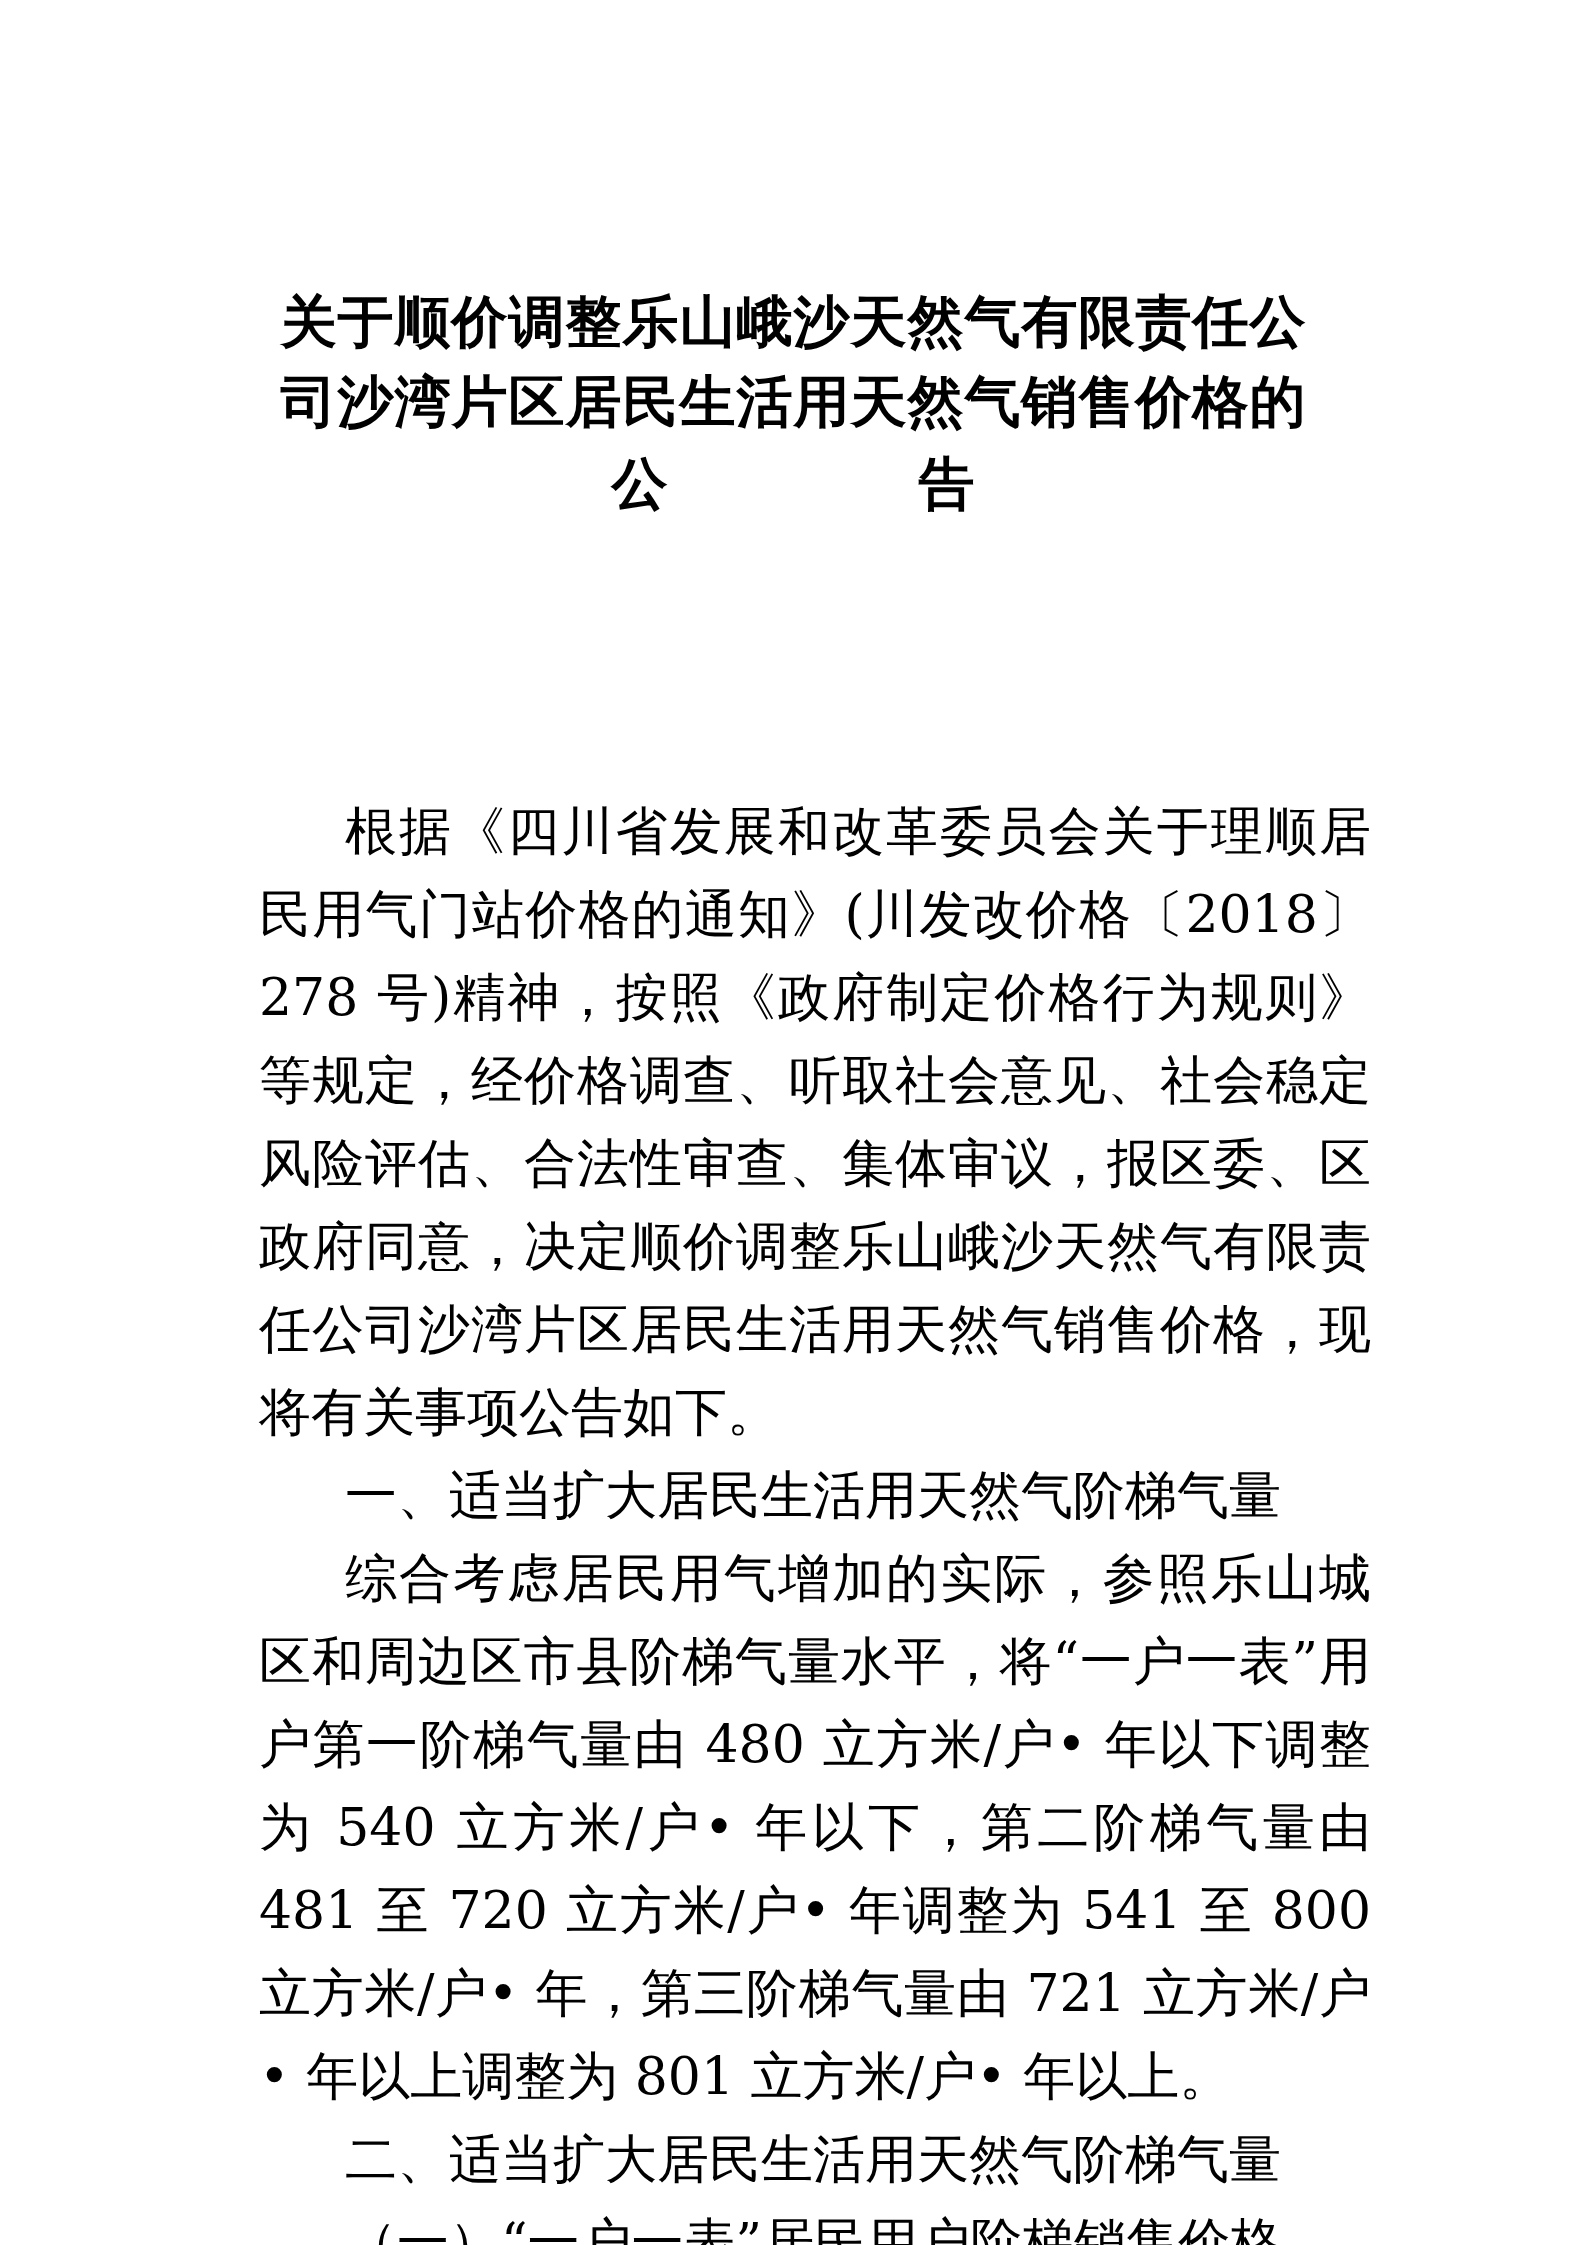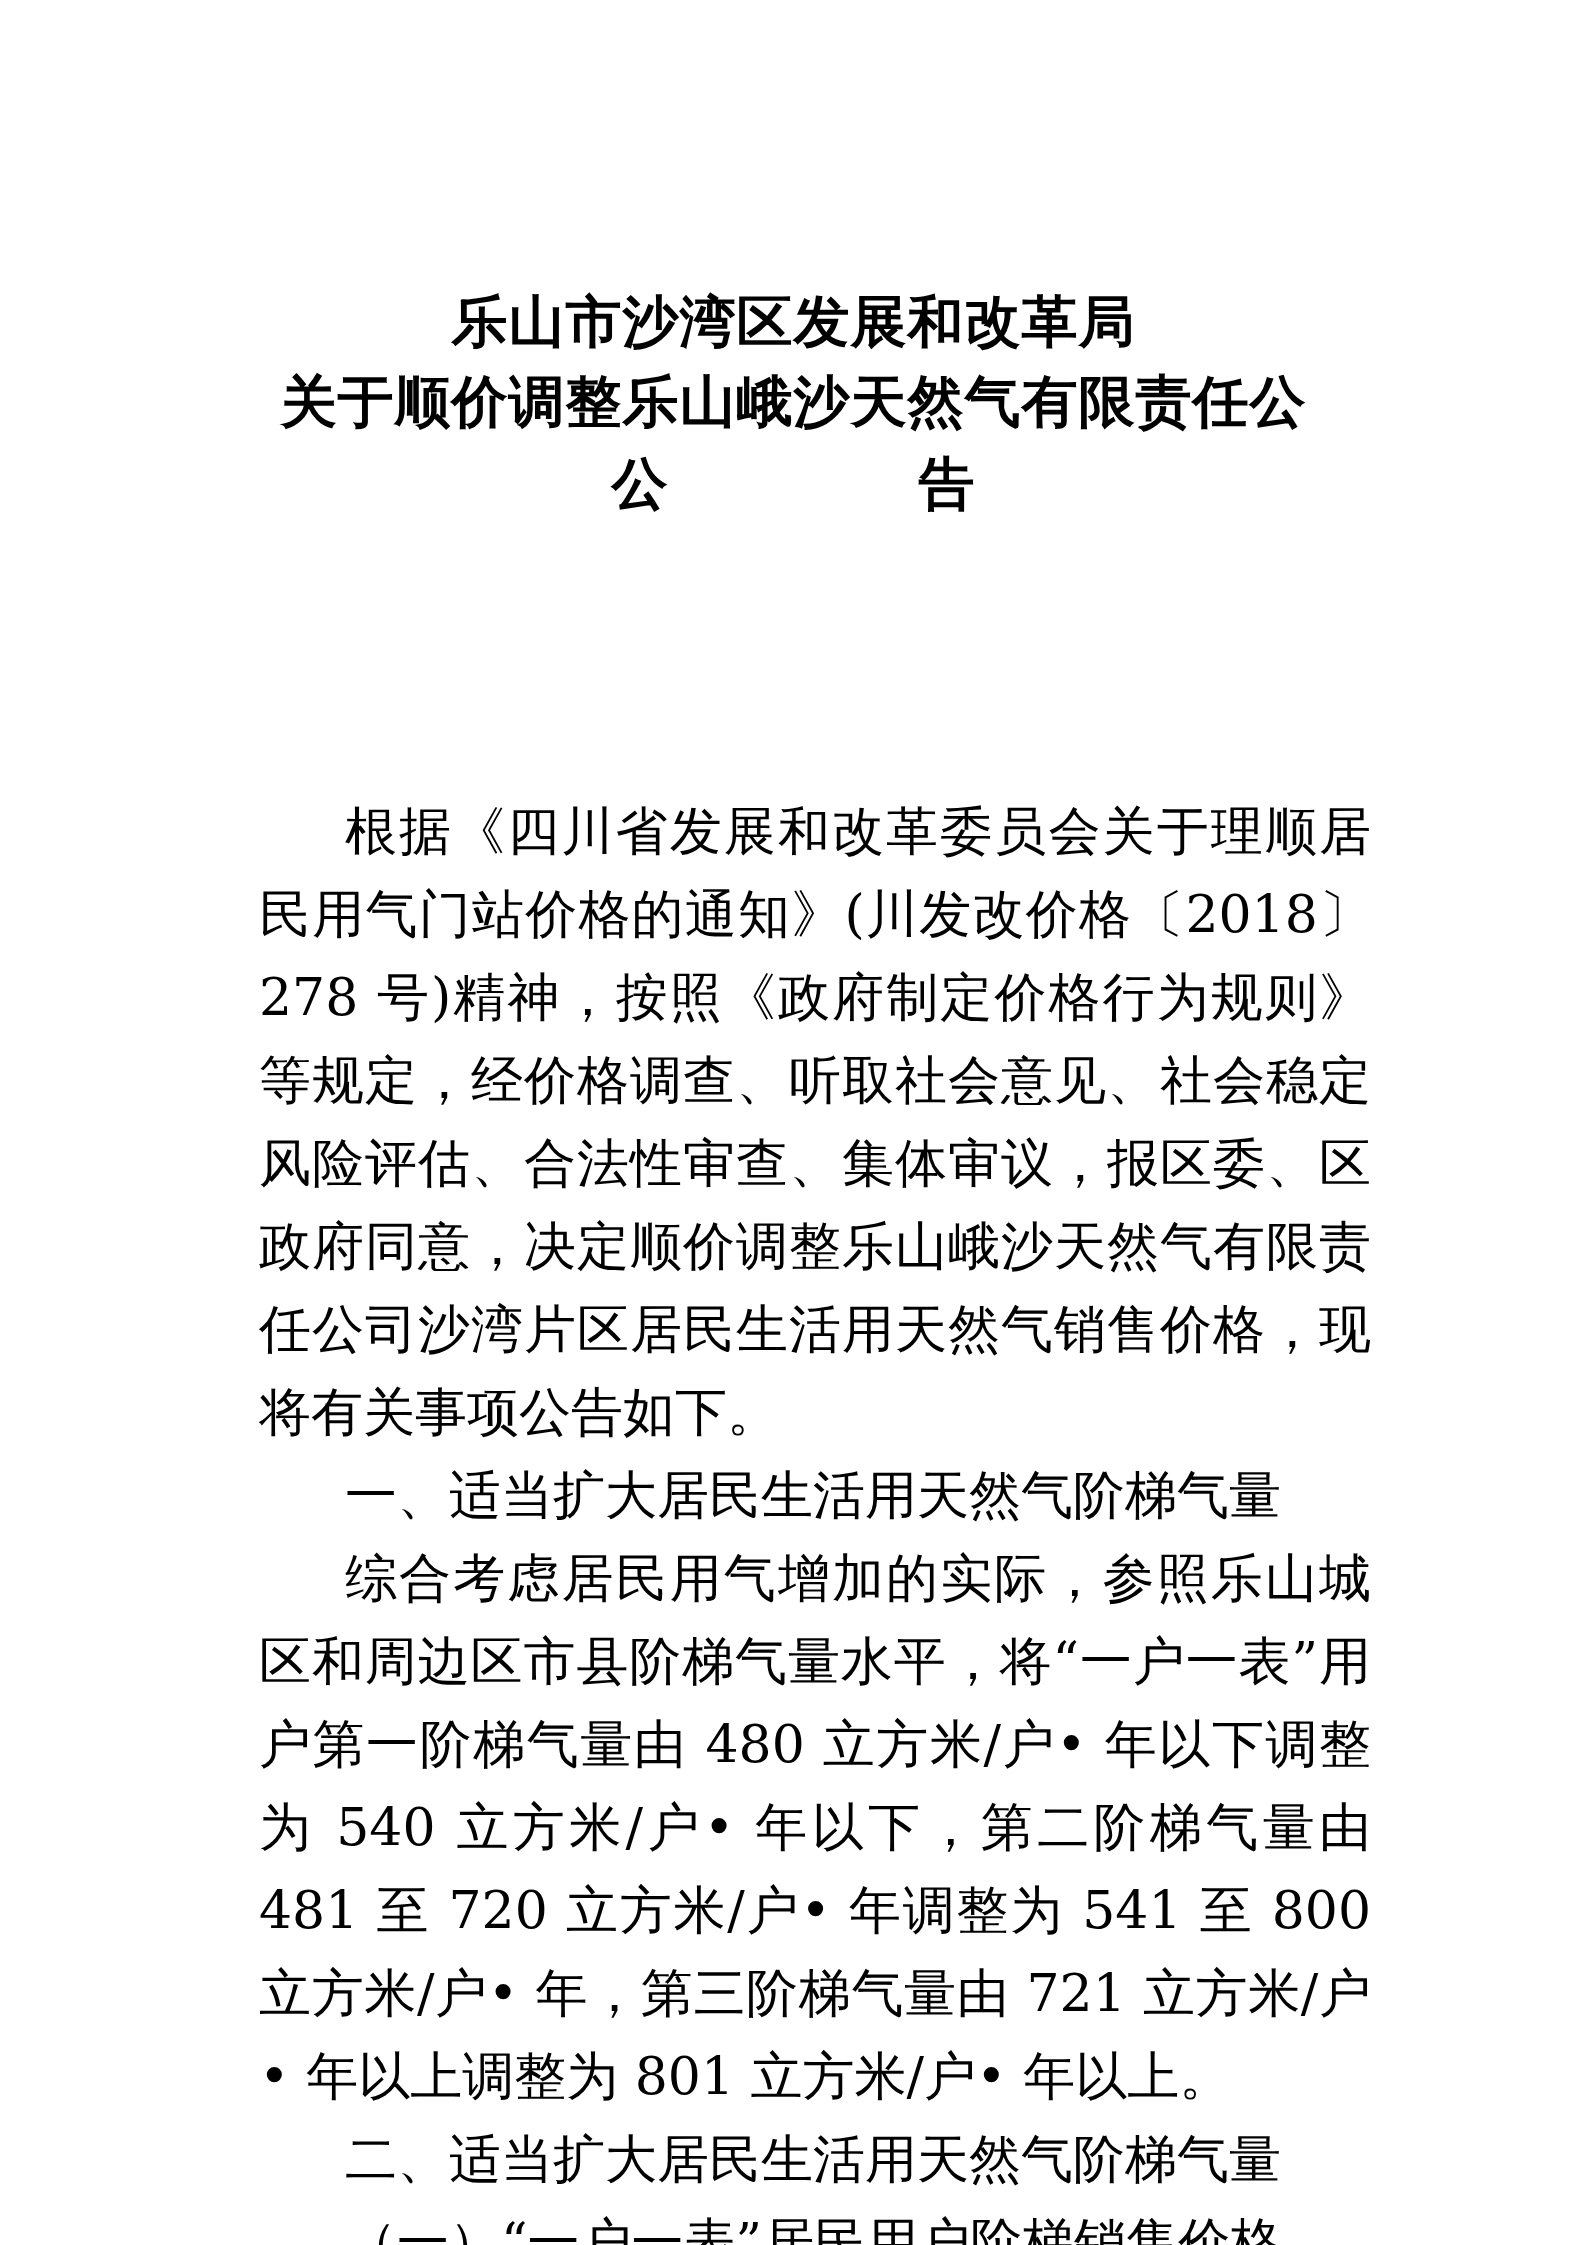--- a/index.html
+++ b/index.html
@@ -74,22 +74,22 @@
       margin: 0;
       text-indent: 86px;
     }
   </style>
 </head>
 <body>
 
 <div class="page">
 
   <div class="title-block">
-    <span class="title-line">乐山市沙湾区发展和改革局</span>
     <span class="title-line">关于顺价调整乐山峨沙天然气有限责任公</span>
+    <span class="title-line">司沙湾片区居民生活用天然气销售价格的</span>
     <span class="title-gonggao">
       <span>公</span><span class="gap"></span><span>告</span>
     </span>
   </div>
 
   <div class="body-text">
     <p class="para">根据《四川省发展和改革委员会关于理顺居民用气门站价格的通知》(川发改价格〔2018〕278 号)精神，按照《政府制定价格行为规则》等规定，经价格调查、听取社会意见、社会稳定风险评估、合法性审查、集体审议，报区委、区政府同意，决定顺价调整乐山峨沙天然气有限责任公司沙湾片区居民生活用天然气销售价格，现将有关事项公告如下。</p>
     <p class="heading">一、适当扩大居民生活用天然气阶梯气量</p>
     <p class="para">综合考虑居民用气增加的实际，参照乐山城区和周边区市县阶梯气量水平，将“一户一表”用户第一阶梯气量由 480 立方米/户• 年以下调整为 540 立方米/户• 年以下，第二阶梯气量由 481 至 720 立方米/户• 年调整为 541 至 800 立方米/户• 年，第三阶梯气量由 721 立方米/户• 年以上调整为 801 立方米/户• 年以上。</p>
     <p class="heading">二、适当扩大居民生活用天然气阶梯气量</p>

